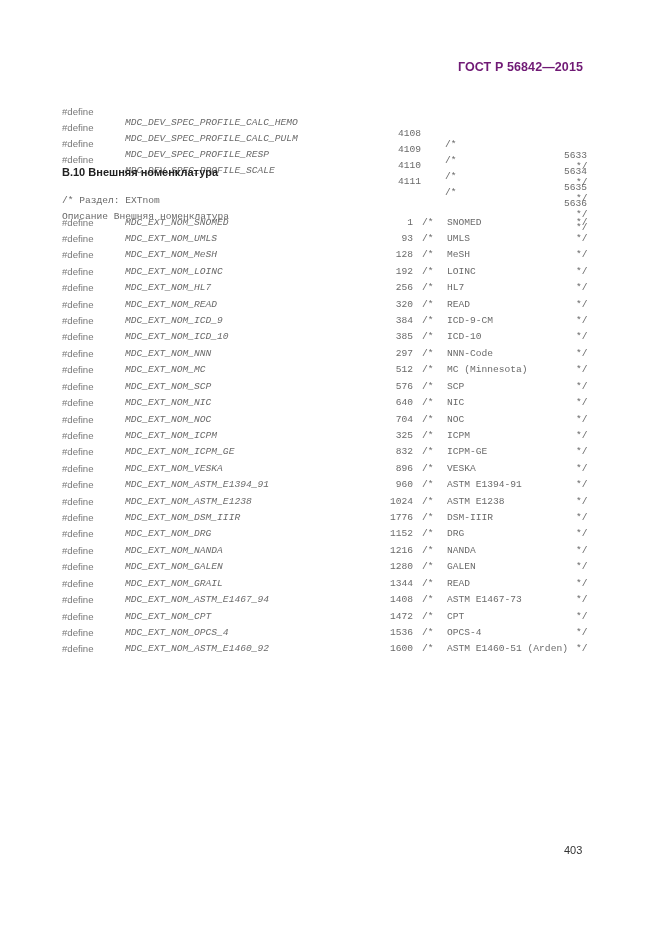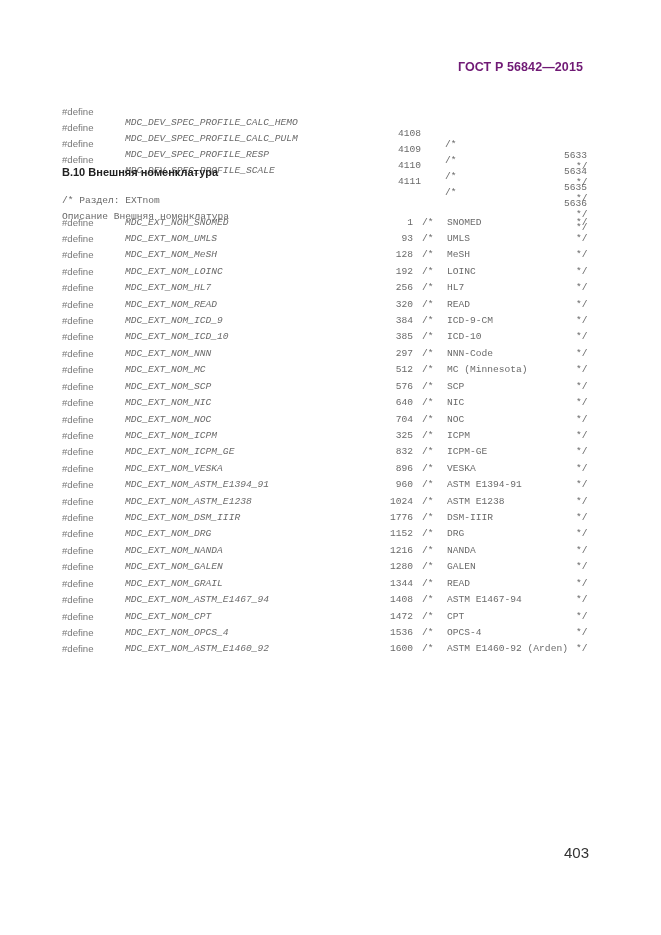--- a/index.html
+++ b/index.html
@@ -89,21 +89,21 @@
       position: absolute;
       left: 47px;
     }
     .italic {
     }
     .page-number {
       position: absolute;
       top: 844px;
       left: 564px;
       font-family: "Liberation Sans", sans-serif;
-      font-size: 15px;
+      font-size: 11px;
       color: #333333;
     }
   </style>
 </head>
 <body>
 
 <div>
 
   <div class="page-header">ГОСТ Р 56842—2015</div>
 
@@ -169,20 +169,20 @@
       <div class="row code" style="top: 429.96px;"><span class="kw">#define</span><span class="macro">MDC_EXT_NOM_ICPM</span><span class="num">325</span><span class="open">/*</span><span class="desc">ICPM</span><span class="close">*/</span></div>
       <div class="row code" style="top: 446.38px;"><span class="kw">#define</span><span class="macro">MDC_EXT_NOM_ICPM_GE</span><span class="num">832</span><span class="open">/*</span><span class="desc">ICPM-GE</span><span class="close">*/</span></div>
       <div class="row code" style="top: 462.8px;"><span class="kw">#define</span><span class="macro">MDC_EXT_NOM_VESKA</span><span class="num">896</span><span class="open">/*</span><span class="desc">VESKA</span><span class="close">*/</span></div>
       <div class="row code" style="top: 479.22px;"><span class="kw">#define</span><span class="macro">MDC_EXT_NOM_ASTM_E1394_91</span><span class="num">960</span><span class="open">/*</span><span class="desc">ASTM E1394-91</span><span class="close">*/</span></div>
       <div class="row code" style="top: 495.64px;"><span class="kw">#define</span><span class="macro">MDC_EXT_NOM_ASTM_E1238</span><span class="num">1024</span><span class="open">/*</span><span class="desc">ASTM E1238</span><span class="close">*/</span></div>
       <div class="row code" style="top: 512.06px;"><span class="kw">#define</span><span class="macro">MDC_EXT_NOM_DSM_IIIR</span><span class="num">1776</span><span class="open">/*</span><span class="desc">DSM-IIIR</span><span class="close">*/</span></div>
       <div class="row code" style="top: 528.48px;"><span class="kw">#define</span><span class="macro">MDC_EXT_NOM_DRG</span><span class="num">1152</span><span class="open">/*</span><span class="desc">DRG</span><span class="close">*/</span></div>
       <div class="row code" style="top: 544.9px;"><span class="kw">#define</span><span class="macro">MDC_EXT_NOM_NANDA</span><span class="num">1216</span><span class="open">/*</span><span class="desc">NANDA</span><span class="close">*/</span></div>
       <div class="row code" style="top: 561.32px;"><span class="kw">#define</span><span class="macro">MDC_EXT_NOM_GALEN</span><span class="num">1280</span><span class="open">/*</span><span class="desc">GALEN</span><span class="close">*/</span></div>
       <div class="row code" style="top: 577.74px;"><span class="kw">#define</span><span class="macro">MDC_EXT_NOM_GRAIL</span><span class="num">1344</span><span class="open">/*</span><span class="desc">READ</span><span class="close">*/</span></div>
-      <div class="row code" style="top: 594.16px;"><span class="kw">#define</span><span class="macro">MDC_EXT_NOM_ASTM_E1467_94</span><span class="num">1408</span><span class="open">/*</span><span class="desc">ASTM E1467-94</span><span class="close">*/</span></div>
+      <div class="row code" style="top: 594.16px;"><span class="kw">#define</span><span class="macro">MDC_EXT_NOM_ASTM_E1467_94</span><span class="num">1408</span><span class="open">/*</span><span class="desc">ASTM E1467-73</span><span class="close">*/</span></div>
       <div class="row code" style="top: 610.58px;"><span class="kw">#define</span><span class="macro">MDC_EXT_NOM_CPT</span><span class="num">1472</span><span class="open">/*</span><span class="desc">CPT</span><span class="close">*/</span></div>
       <div class="row code" style="top: 627px;"><span class="kw">#define</span><span class="macro">MDC_EXT_NOM_OPCS_4</span><span class="num">1536</span><span class="open">/*</span><span class="desc">OPCS-4</span><span class="close">*/</span></div>
-      <div class="row code" style="top: 643.42px;"><span class="kw">#define</span><span class="macro">MDC_EXT_NOM_ASTM_E1460_92</span><span class="num">1600</span><span class="open">/*</span><span class="desc">ASTM E1460-92 (Arden)</span><span class="close">*/</span></div>
+      <div class="row code" style="top: 643.42px;"><span class="kw">#define</span><span class="macro">MDC_EXT_NOM_ASTM_E1460_92</span><span class="num">1600</span><span class="open">/*</span><span class="desc">ASTM E1460-51 (Arden)</span><span class="close">*/</span></div>
     </div>
 
   <div class="page-number">403</div>
 </div>
 
 </body></html>

